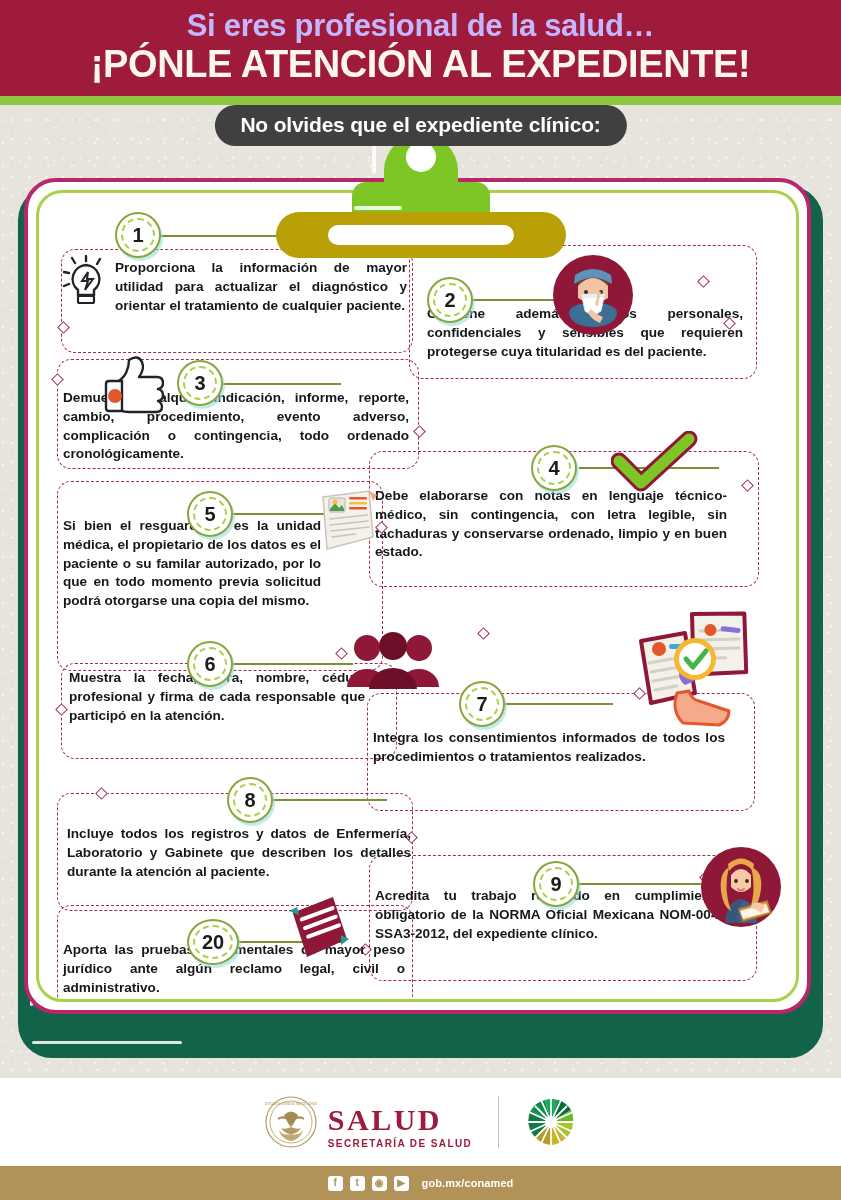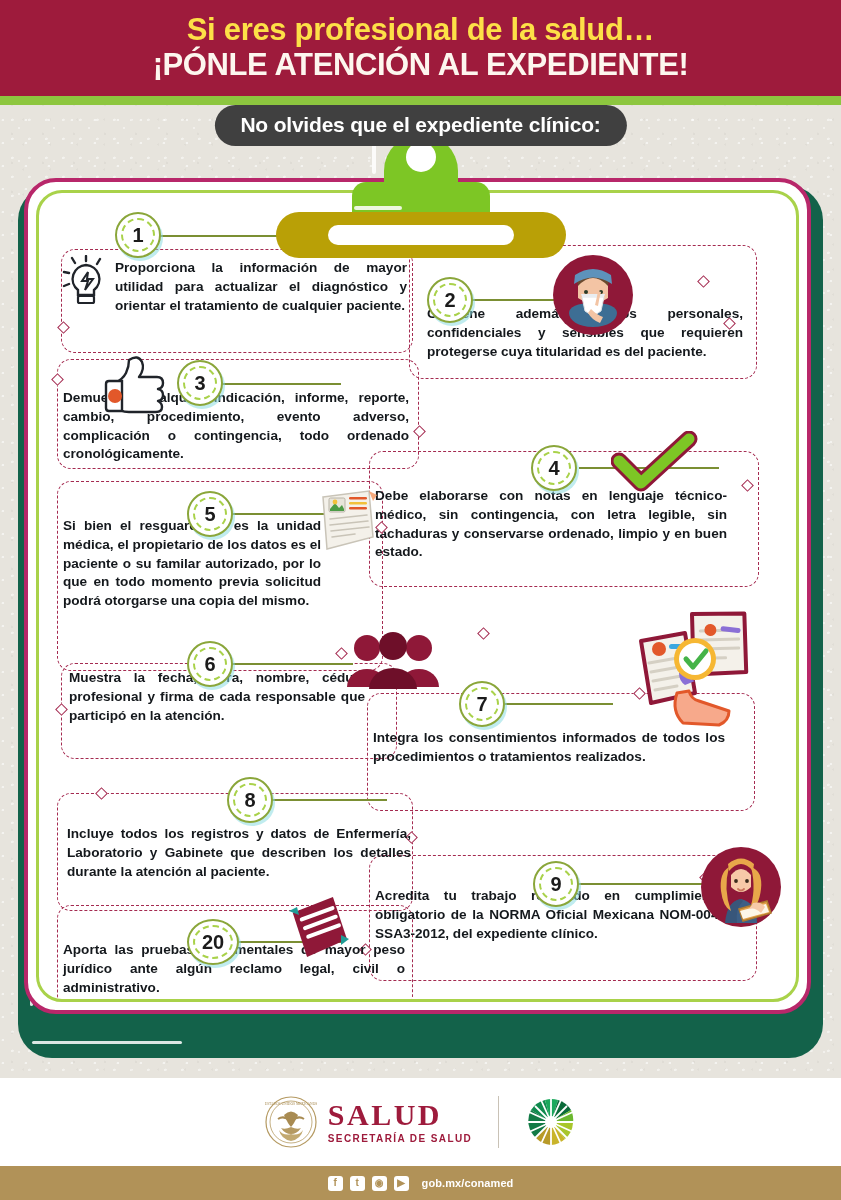--- a/index.html
+++ b/index.html
@@ -34,30 +34,30 @@
     top: 0; left: 0; right: 0;
     height: 96px;
     background: #9e1b3c;
     display: flex;
     flex-direction: column;
     align-items: center;
     justify-content: center;
     z-index: 6;
   }
   .header-line1 {
-    color: #fde047;
+    color: #c4b5fd;
     font-size: 31px;
     font-weight: bold;
     letter-spacing: -.3px;
     line-height: 1.05;
     white-space: nowrap;
   }
   .header-line2 {
     color: #fdf6ee;
-    font-size: 31px;
+    font-size: 38px;
     font-weight: bold;
     letter-spacing: -.4px;
     line-height: 1.1;
     margin-top: 2px;
     white-space: nowrap;
   }
   .green-rule {
     position: absolute;
     top: 96px; left: 0; right: 0;
     height: 9px;
@@ -296,21 +296,21 @@
     justify-content: center;
     line-height: 1;
   }
   .footer-url {
     color: #ffffff;
     font-size: 11px;
     font-weight: bold;
     margin-left: 6px;
     letter-spacing: .1px;
   }
-  .salud-lock { display: flex; align-items: center; gap: 10px; }
+  .salud-lock { display: flex; align-items: flex-end; gap: 10px; }
   .salud-text .big {
     color: #9e1b3c;
     font-family: "Liberation Serif", serif;
     font-size: 30px;
     font-weight: bold;
     letter-spacing: 2.5px;
     line-height: 1;
   }
   .salud-text .small {
     color: #9e1b3c;

